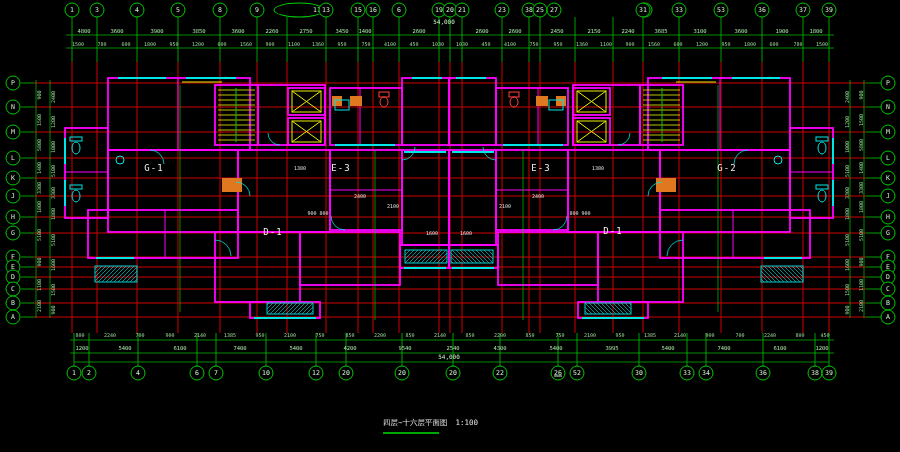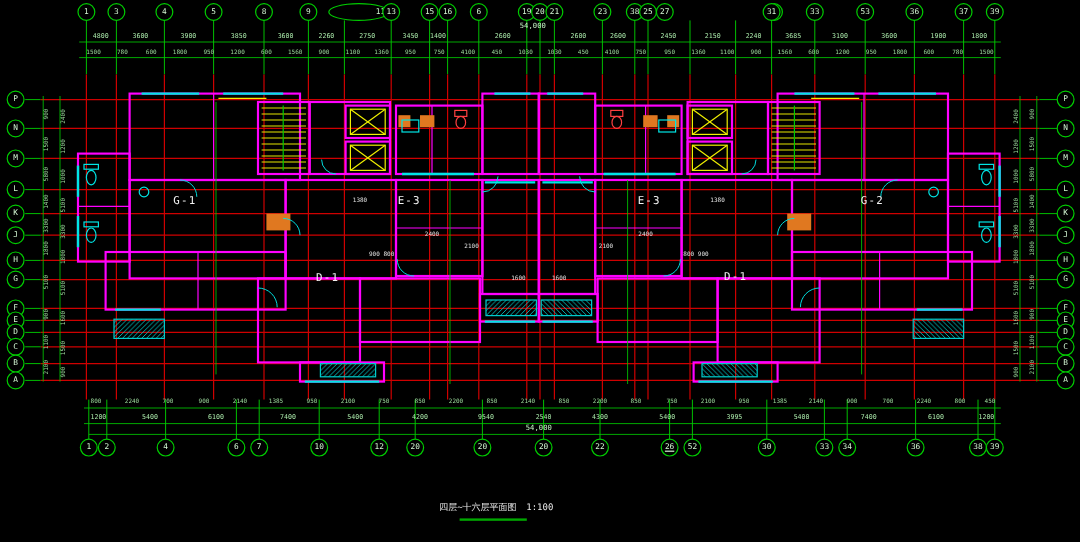--- a/index.html
+++ b/index.html
@@ -11,21 +11,21 @@
           transform:translate(-50%,-50%);background:#000;}
   .dim{position:absolute;color:#a9e8a9;font-size:5.5px;line-height:6px;white-space:nowrap;
        transform:translate(-50%,-50%);}
   .dim.tiny{font-size:5px;color:#9bd89b;}
   .dim.v{transform:translate(-50%,-50%) rotate(-90deg);}
   .dim.total{font-size:6px;color:#c4f2c4;}
   .wdim{position:absolute;color:#e0e0e0;font-size:5px;line-height:5px;white-space:nowrap;
         transform:translate(-50%,-50%);}
   .unit-label{position:absolute;color:#f2f2f2;font-size:9px;letter-spacing:1px;
         transform:translate(-50%,-50%);white-space:nowrap;}
-  .caption{position:absolute;left:366px;top:418px;color:#e8e8e8;font-size:7.5px;white-space:nowrap;}
+  .caption{position:absolute;left:383px;top:418px;color:#e8e8e8;font-size:7.5px;white-space:nowrap;}
   .caption .cap-scale{margin-left:8px;}
   .cap-underline{position:absolute;left:383px;top:432px;width:56px;height:2px;background:#00a800;}
 </style>
 </head>
 <body>
 
 <div class="canvas">
 
   <svg width="900" height="452" viewBox="0 0 900 452">
     <defs>

